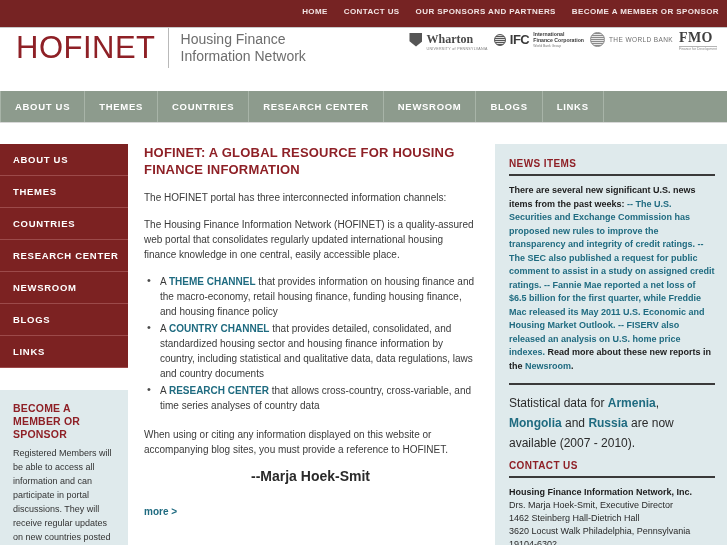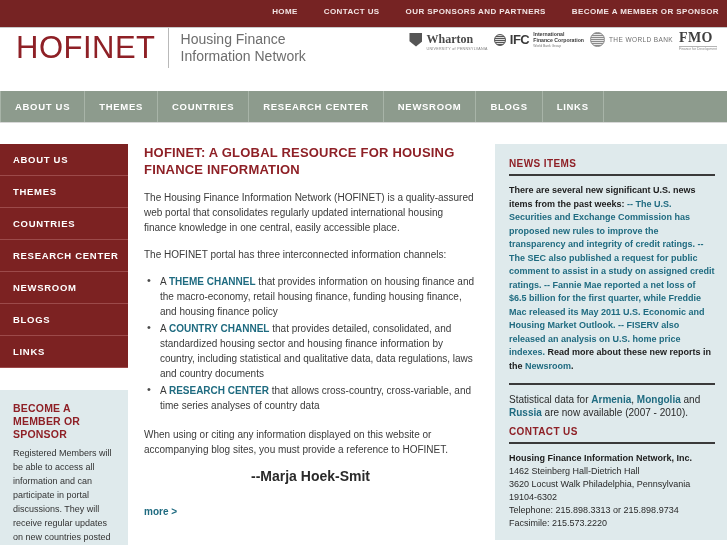--- a/index.html
+++ b/index.html
@@ -12,21 +12,21 @@
   .page { position: relative; width: 727px; height: 545px; background:#fff; }
 
   
   .topbar {
     height: 22px; background: #762323;
     display: flex; align-items: center; justify-content: flex-end;
     padding-right: 8px;
   }
   .topbar a {
     color: #f2e4e4; font-size: 8px; font-weight: bold;
-    letter-spacing: .4px; text-decoration: none; margin-left: 26px;
+    letter-spacing: .4px; text-decoration: none; margin-left: 16px;
     white-space: nowrap;
   }
   .topbar-sep { height: 5px; background:#762323; }
   .topbar-rule { height: 1px; background:#c9c9c9; }
 
   
   .masthead {
     height: 63px; background:#fff;
     display:flex; align-items:flex-start; padding: 0 10px 0 16px;
   }
@@ -121,21 +121,21 @@
     width: 232px; flex: 0 0 232px; background:#dfeaec;
     padding: 14px 12px 10px 14px; align-self: flex-start; min-height: 384px;
   }
   .newscol h2 {
     color:#8e2026; font-size:10px; font-weight:bold; letter-spacing:.4px;
     margin-bottom: 5px;
   }
   .rule { height:2px; background:#3a3a3a; margin-bottom: 8px; }
   .news-body { font-size:9px; line-height:13.5px; color:#1c1c1c; font-weight:bold; }
   .news-body .lnk { color:#1f6b80; font-weight:bold; }
-  .stat { font-size:10px; line-height:13px; color:#2a2a2a; margin-top: 9px; }
+  .stat { font-size:12px; line-height:20px; color:#2a2a2a; margin-top: 9px; }
   .stat .lnk { color:#1f6b80; font-weight:bold; }
   .contact-name { font-size:9px; font-weight:bold; color:#1c1c1c; line-height:13px; }
   .contact-line { font-size:9px; color:#2a2a2a; line-height:13px; }
 </style>
 </head>
 <body>
 
 <div class="page">
 
   <div class="topbar">
@@ -213,22 +213,22 @@
       <div class="side-item">LINKS</div>
 
       <div class="side-promo">
         <h3>BECOME A MEMBER OR SPONSOR</h3>
         <p><span>Registered Members will be able to access all information and can participate in portal discussions. They will receive regular updates on new countries posted and pages added. Corporations may become sponsoring members. </span></p>
       </div>
     </div>
 
     <div class="center">
       <h1>HOFINET: A GLOBAL RESOURCE FOR HOUSING FINANCE INFORMATION</h1>
+      <p>The HOFINET portal has three interconnected information channels:</p>
       <p>The Housing Finance Information Network (HOFINET) is a quality-assured web portal that consolidates regularly updated international housing finance knowledge in one central, easily accessible place.</p>
-      <p>The HOFINET portal has three interconnected information channels:</p>
 
       <ul>
         <li><span>A </span><span class="chan">THEME CHANNEL</span><span> that provides information on housing finance and the macro-economy, retail housing finance, funding housing finance, and housing finance policy</span></li>
         <li><span>A </span><span class="chan">COUNTRY CHANNEL</span><span> that provides detailed, consolidated, and standardized housing sector and housing finance information by country, including statistical and qualitative data, data regulations, laws and country documents</span></li>
         <li><span>A </span><span class="chan">RESEARCH CENTER</span><span> that allows cross-country, cross-variable, and time series analyses of country data</span></li>
       </ul>
 
       <p>When using or citing any information displayed on this website or accompanying blog sites, you must provide a reference to HOFINET.</p>
       <div class="sig">--Marja Hoek-Smit</div>
       <a class="more-link">more &gt;</a>
@@ -245,20 +245,21 @@
       <div class="rule" style="margin-top:10px;margin-bottom:8px;"></div>
 
       <div class="stat" style="margin-top:0;">
         <span>Statistical data for </span><span class="lnk">Armenia</span>, <span class="lnk">Mongolia</span> and <span class="lnk">Russia</span><span> are now available (2007 - 2010).</span>
       </div>
 
       <h2 style="margin-top:7px;">CONTACT US</h2>
       <div class="rule"></div>
 
       <div class="contact-name">Housing Finance Information Network, Inc.</div>
+      <div class="contact-line">Drs. Marja Hoek-Smit, Executive Director</div>
       <div class="contact-line">1462 Steinberg Hall-Dietrich Hall</div>
       <div class="contact-line">3620 Locust Walk Philadelphia, Pennsylvania 19104-6302</div>
       <div class="contact-line">Telephone: 215.898.3313 or 215.898.9734</div>
       <div class="contact-line">Facsimile: 215.573.2220</div>
 
     </div>
 
   </div>
 </div>
 

